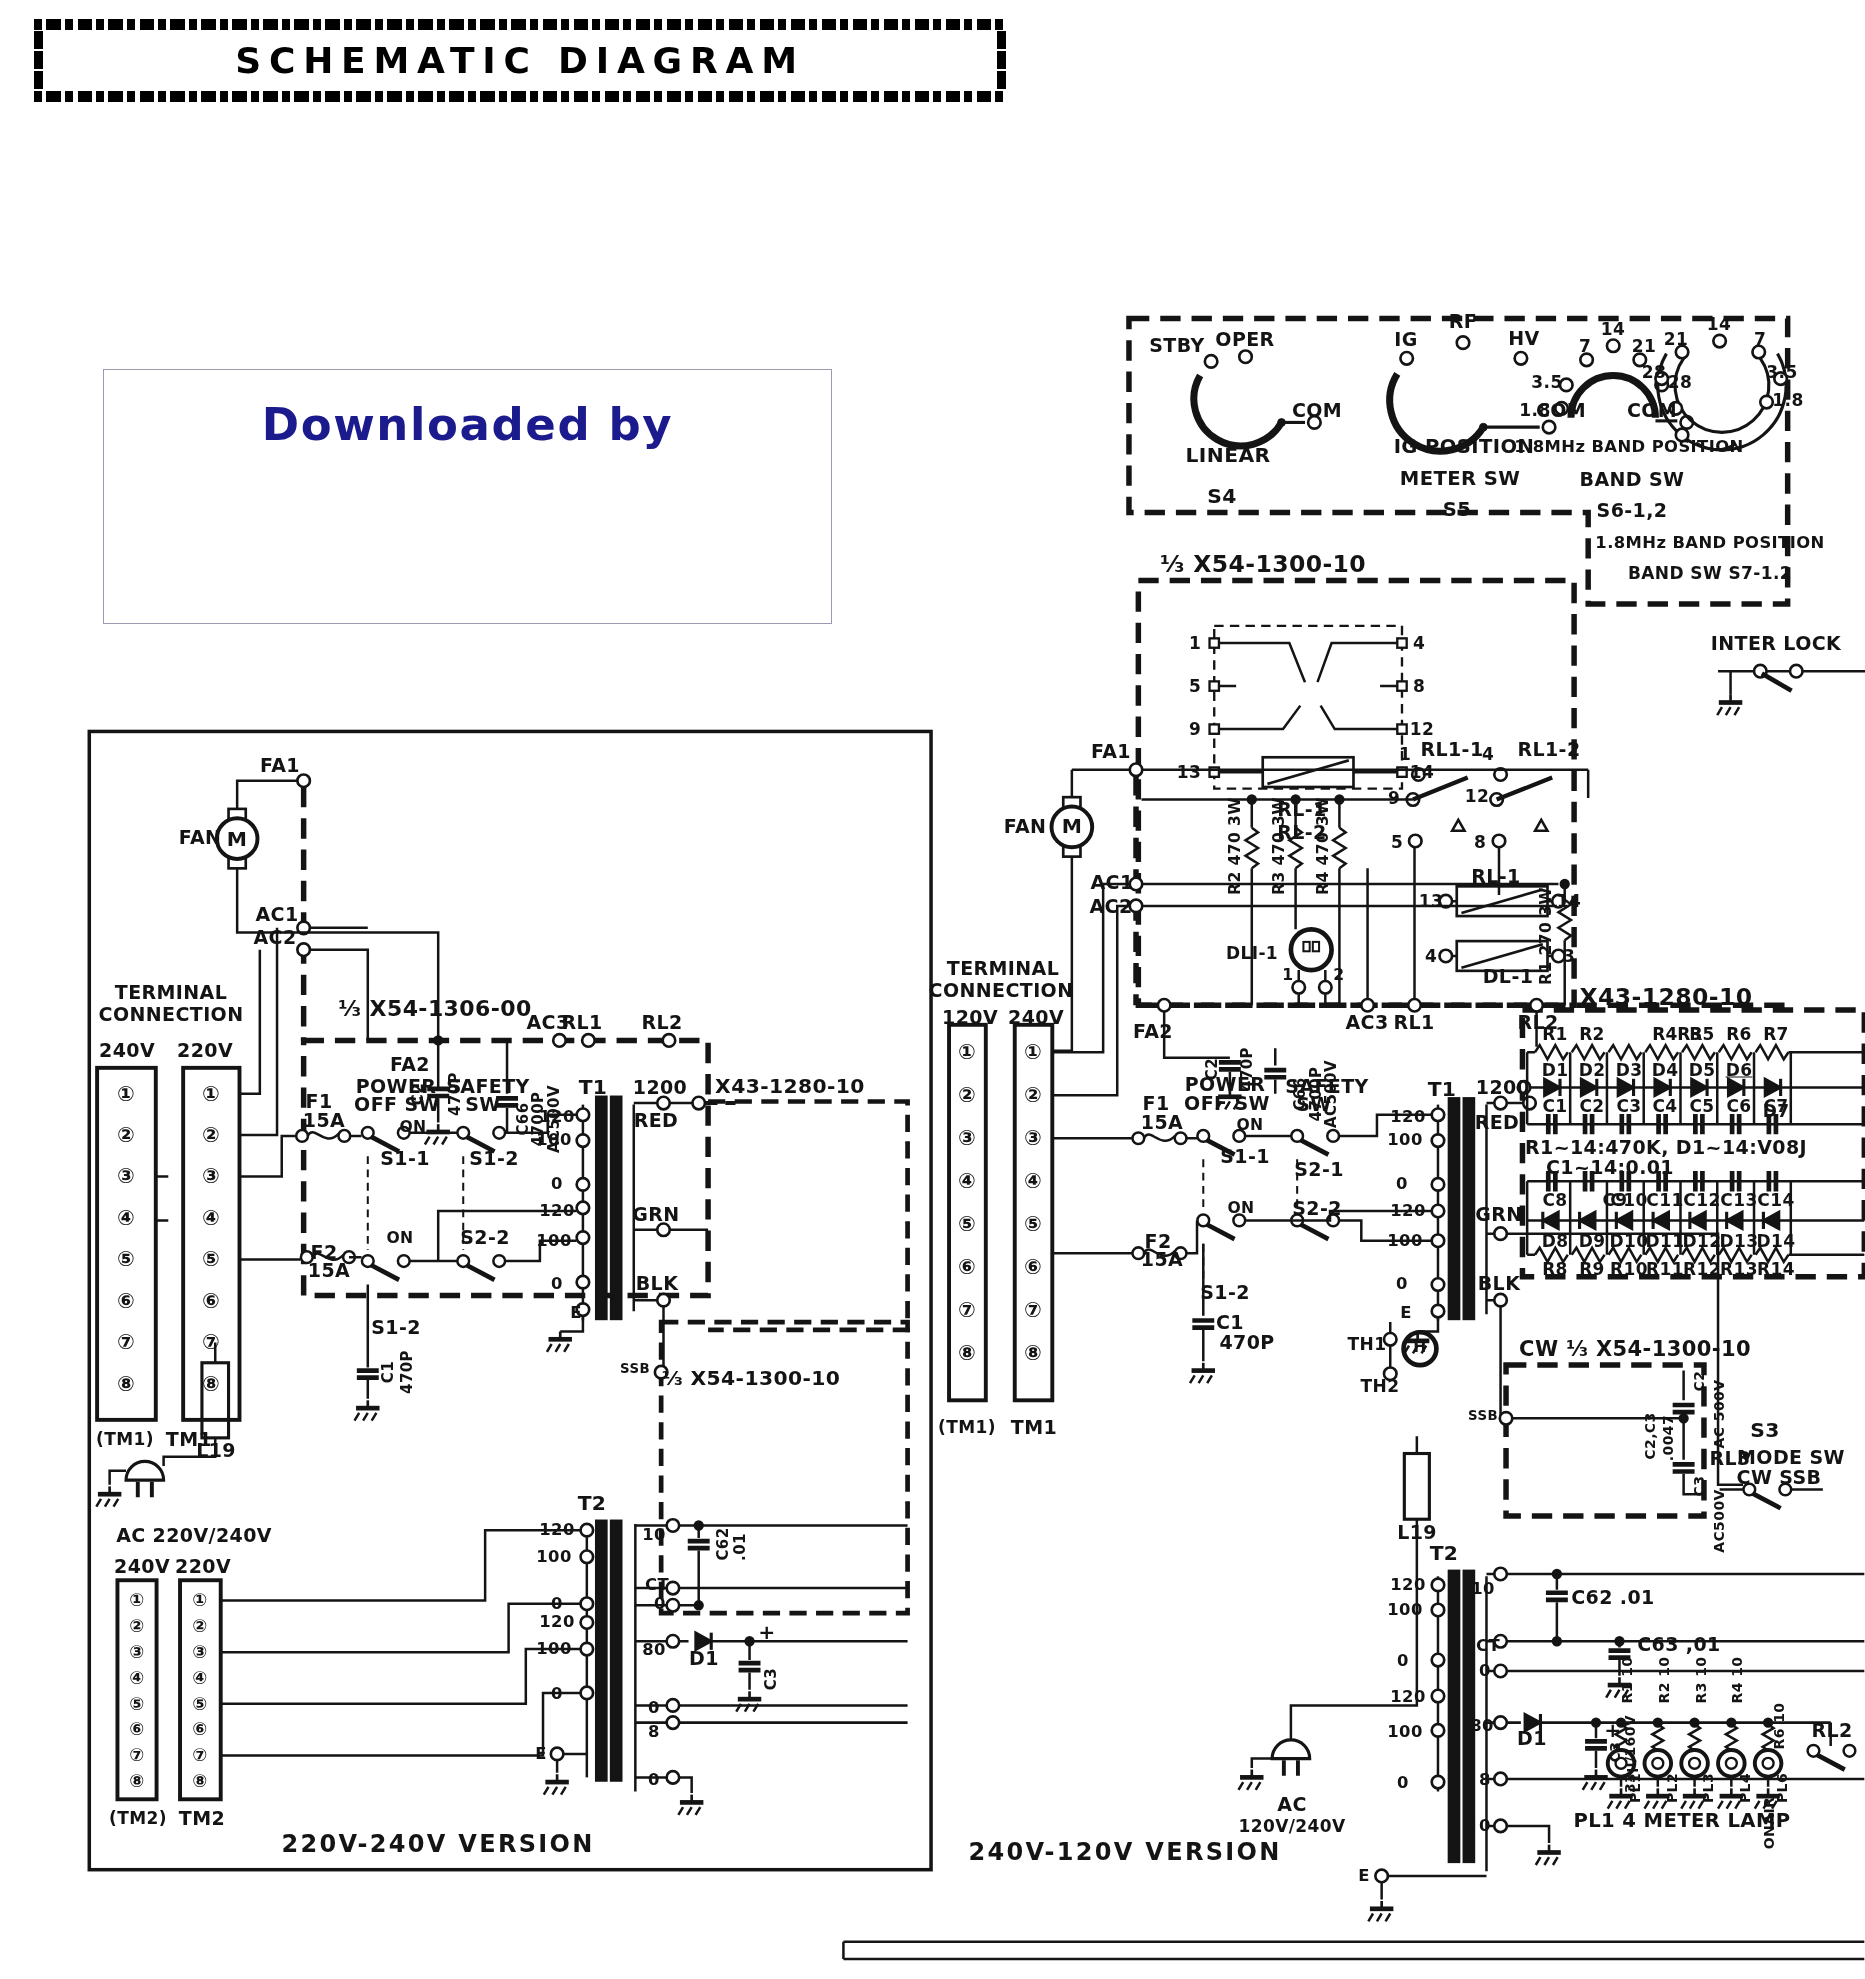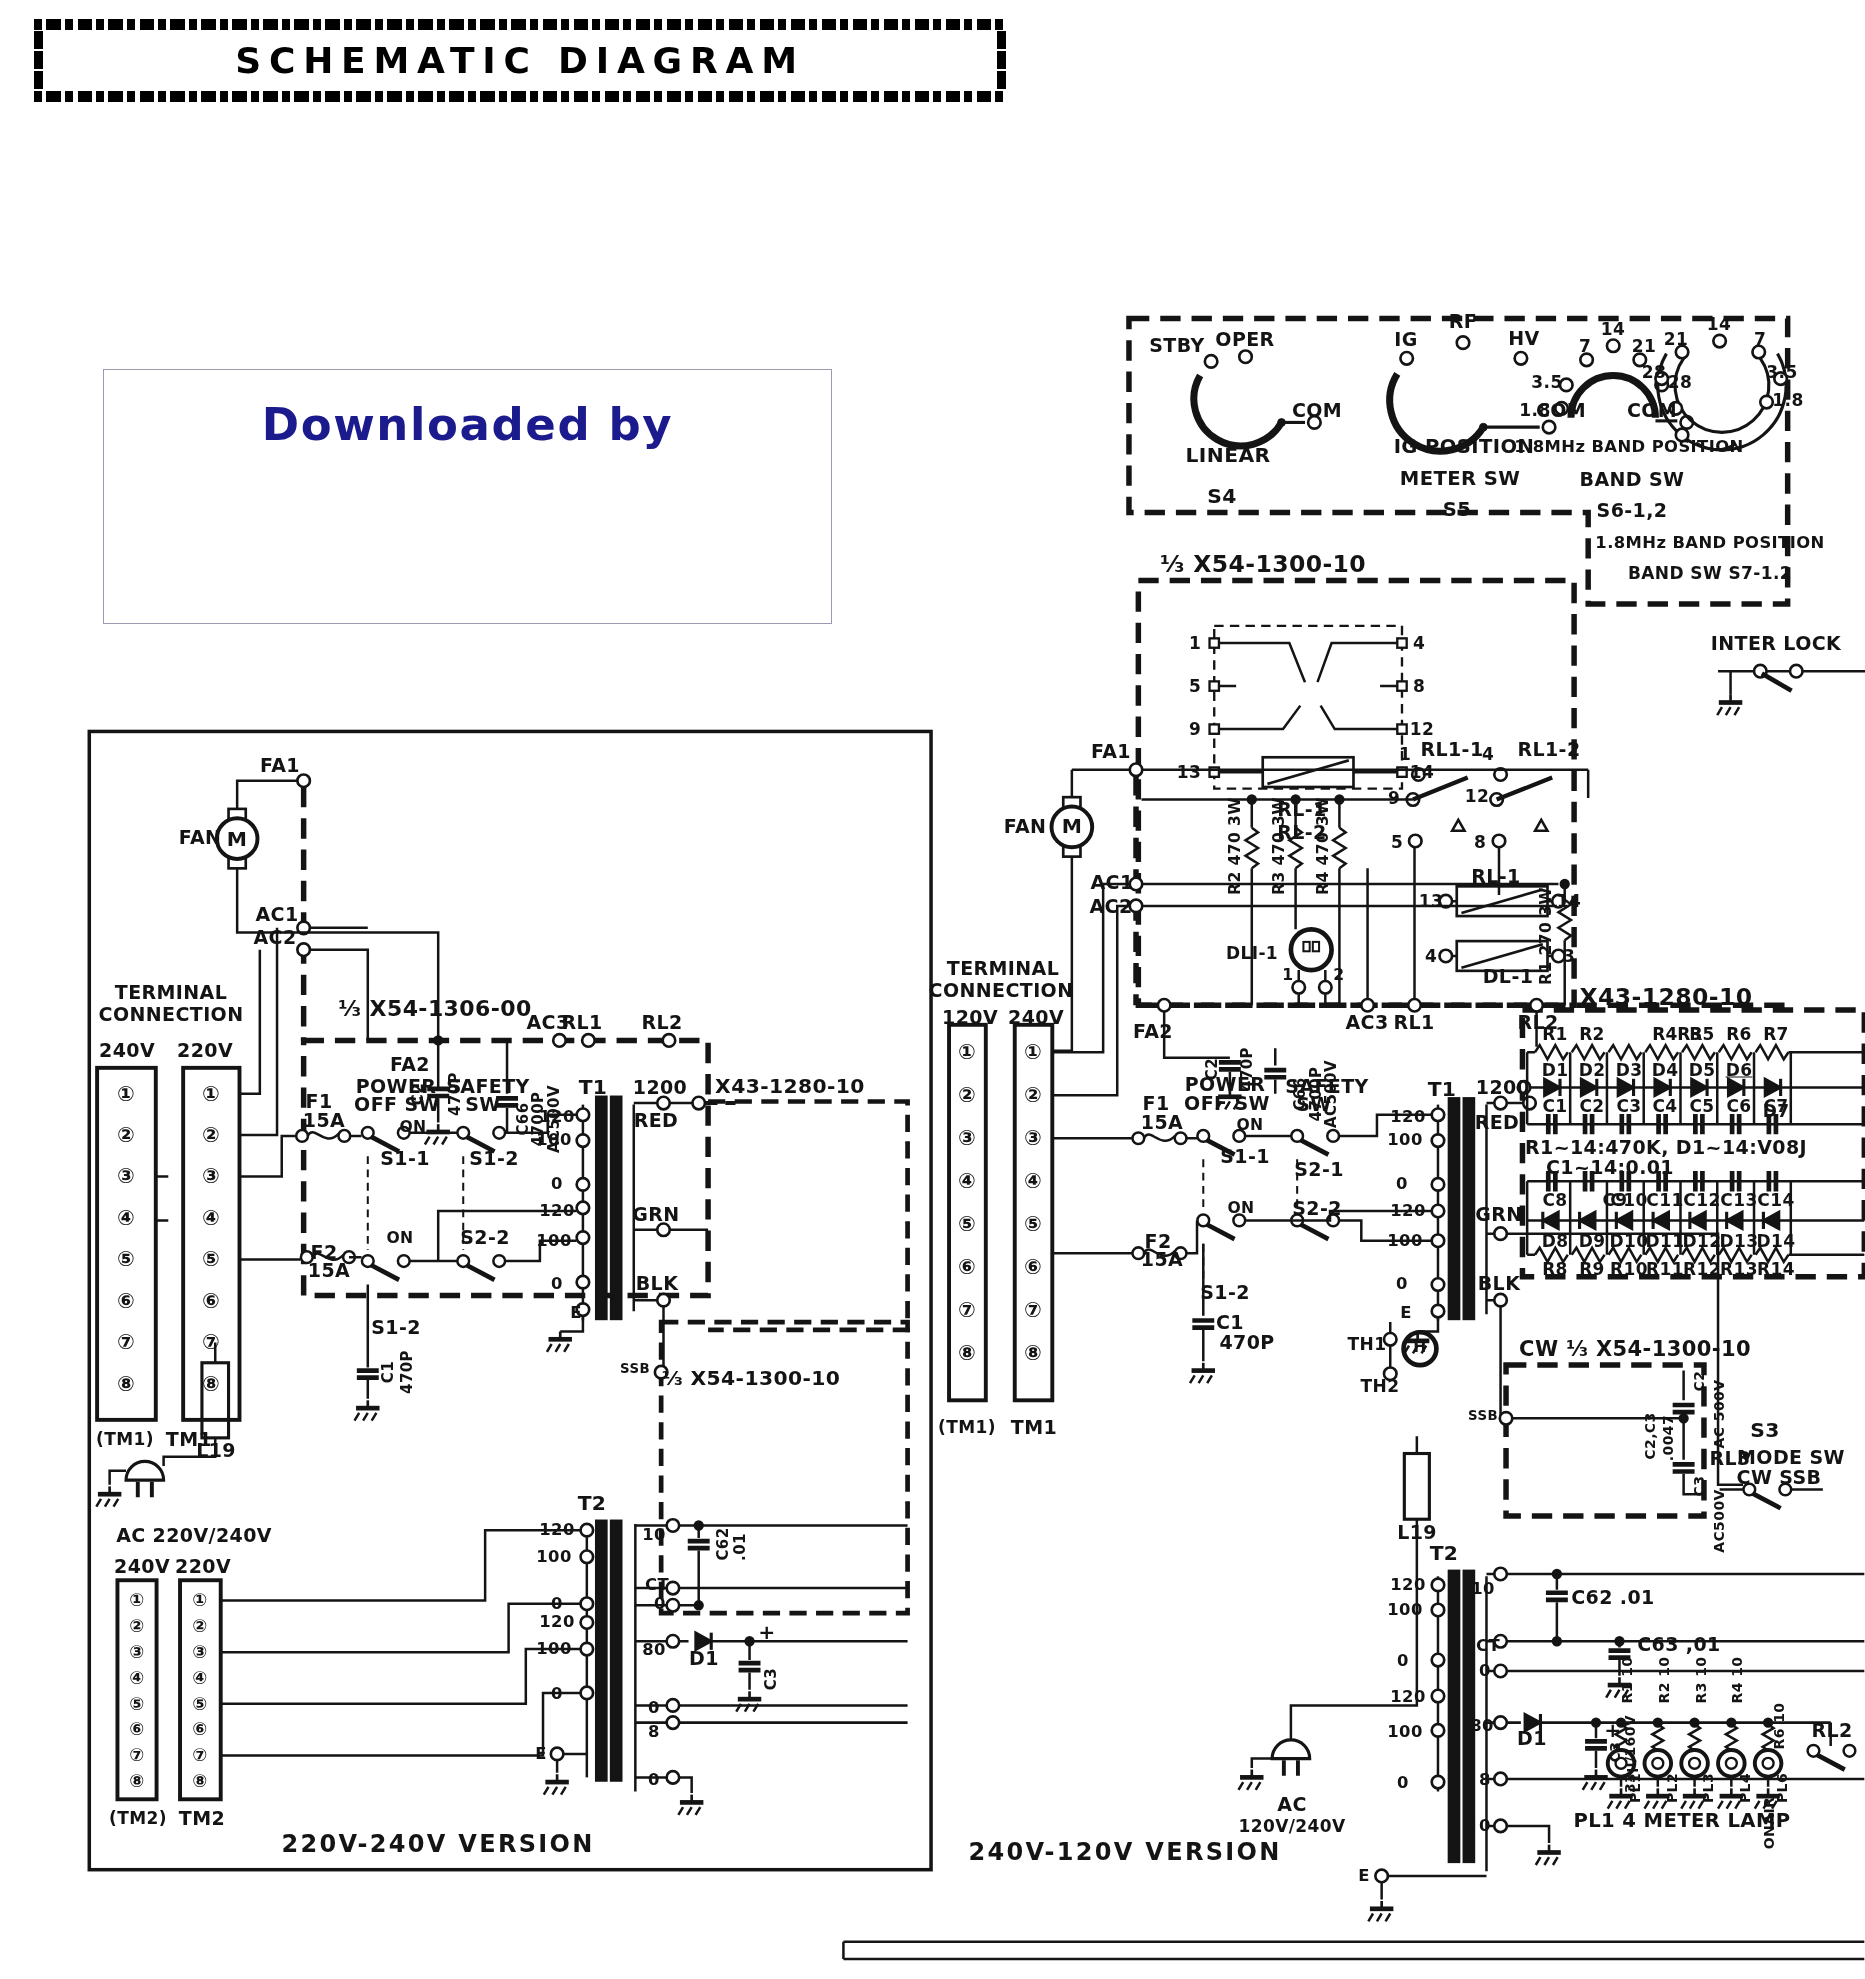--- a/index.html
+++ b/index.html
@@ -10,22 +10,22 @@
        white-space:nowrap;letter-spacing:0.4px;line-height:1;}
   .banner{position:absolute;left:34px;top:31px;width:954px;height:58px;
           border-left:9.4px dashed #000;border-right:9.4px dashed #000;
           display:flex;align-items:center;justify-content:center;}
   .banner::before,.banner::after{content:"";position:absolute;left:-9.4px;right:-9.4px;height:11px;
           background:repeating-linear-gradient(90deg,#000 0 7.8px,#fff 7.8px 12.5px,#000 12.5px 26.6px,#fff 26.6px 31px);}
   .banner::before{top:-12.5px}
   .banner::after{bottom:-12.5px}
   .banner-title{font-size:36px;font-weight:800;letter-spacing:7.8px;color:#000;}
   .watermark{position:absolute;left:103px;top:369px;width:729px;height:255px;
-             border:1.6px solid #9a9ab0;display:flex;
-             justify-content:center;padding:28px 7.8px 23.5px 7.8px;box-sizing:border-box;}
+             border:1.6px solid #9a9ab0;display:flex;flex-direction:column;
+             justify-content:flex-start;padding:28px 7.8px 23.5px 7.8px;box-sizing:border-box;}
   .wm-line{text-align:center;font-weight:800;color:#1b1b8e;font-size:45px;letter-spacing:1.6px;}
 </style>
 </head>
 <body>
 
 <div id="stage">
 
   <div class="banner">
     <div class="banner-title">SCHEMATIC DIAGRAM</div>
   </div>

